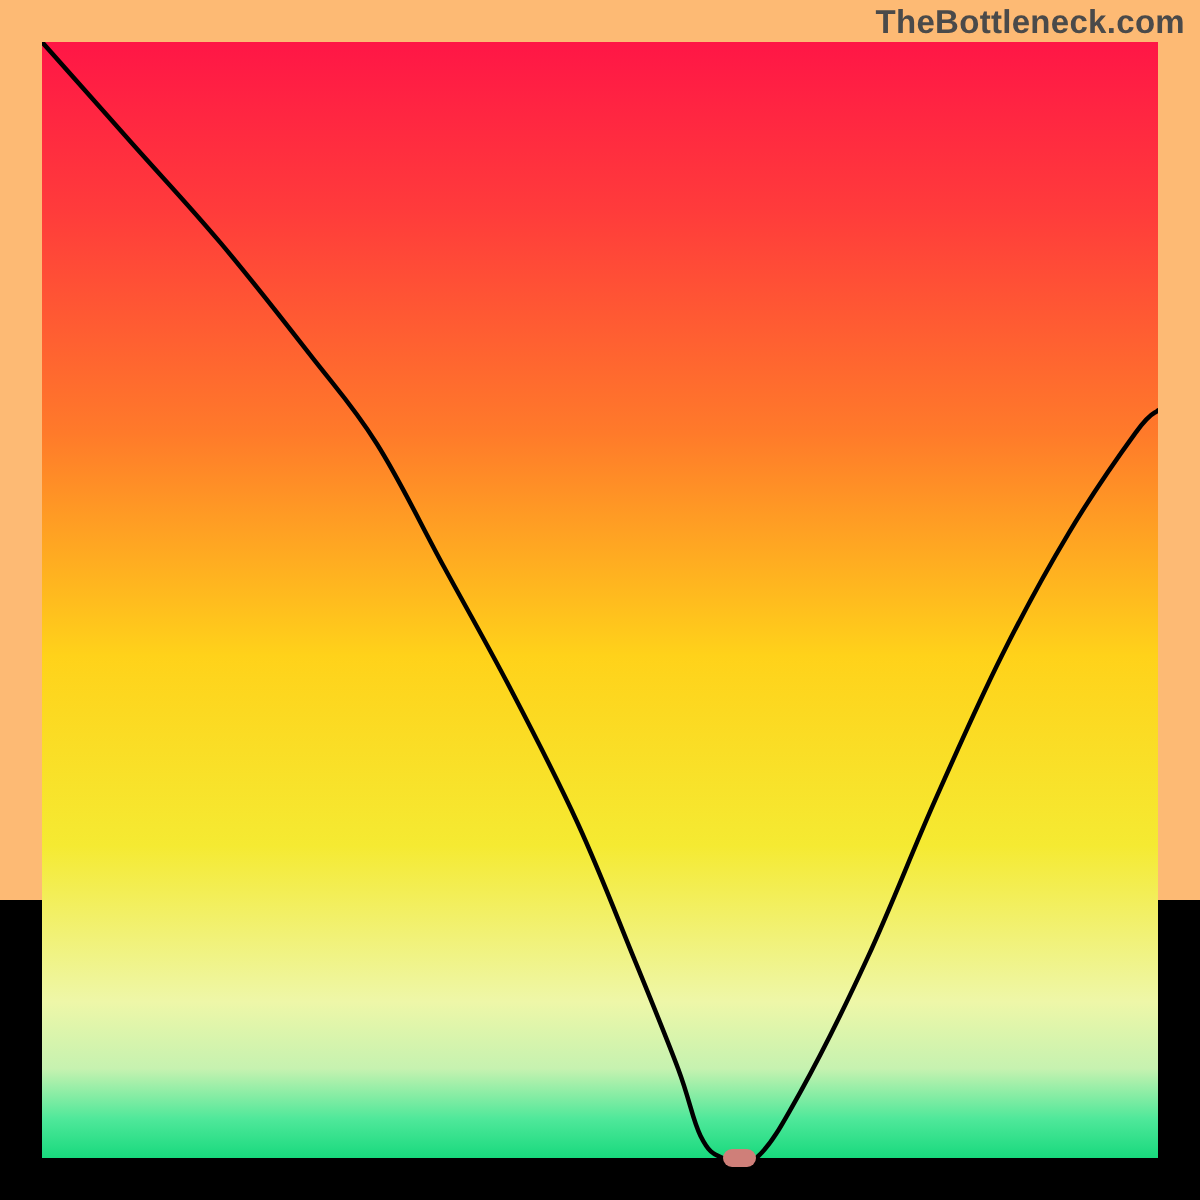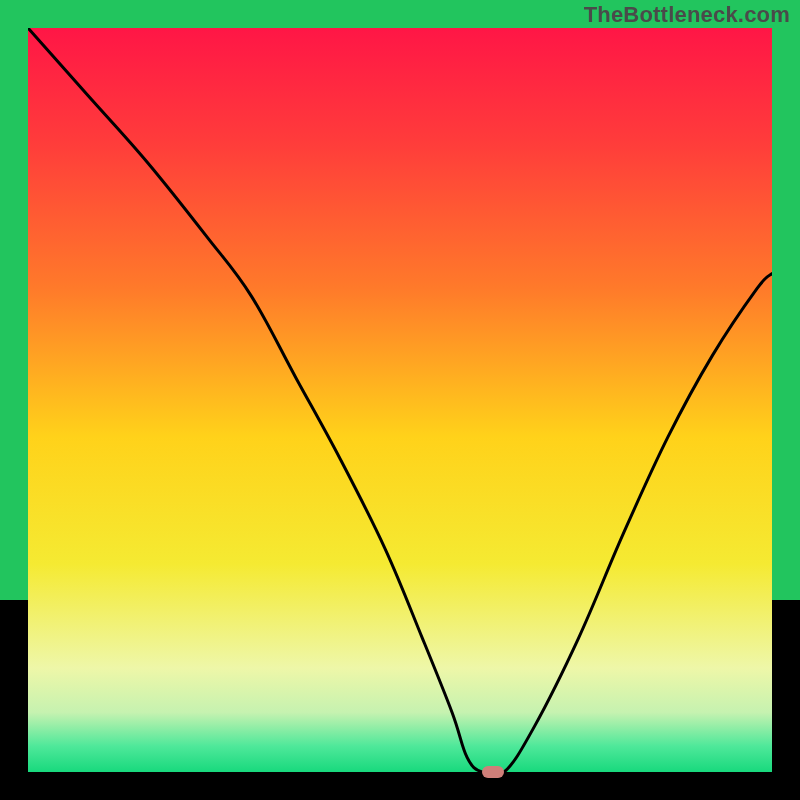--- a/index.html
+++ b/index.html
@@ -8,21 +8,21 @@
     width: 800px;
     height: 800px;
     background: #000;
     font-family: Arial, Helvetica, sans-serif;
     overflow: hidden;
   }
   .frame {
     position: relative;
     width: 800px;
     height: 600px;
-    background: #22c55e;
+    background: #fdba74;
   }
   .watermark {
     position: absolute;
     top: 2px;
     right: 10px;
     color: #4a4a4a;
     font-size: 22px;
     font-weight: 600;
     letter-spacing: 0.2px;
     user-select: none;

